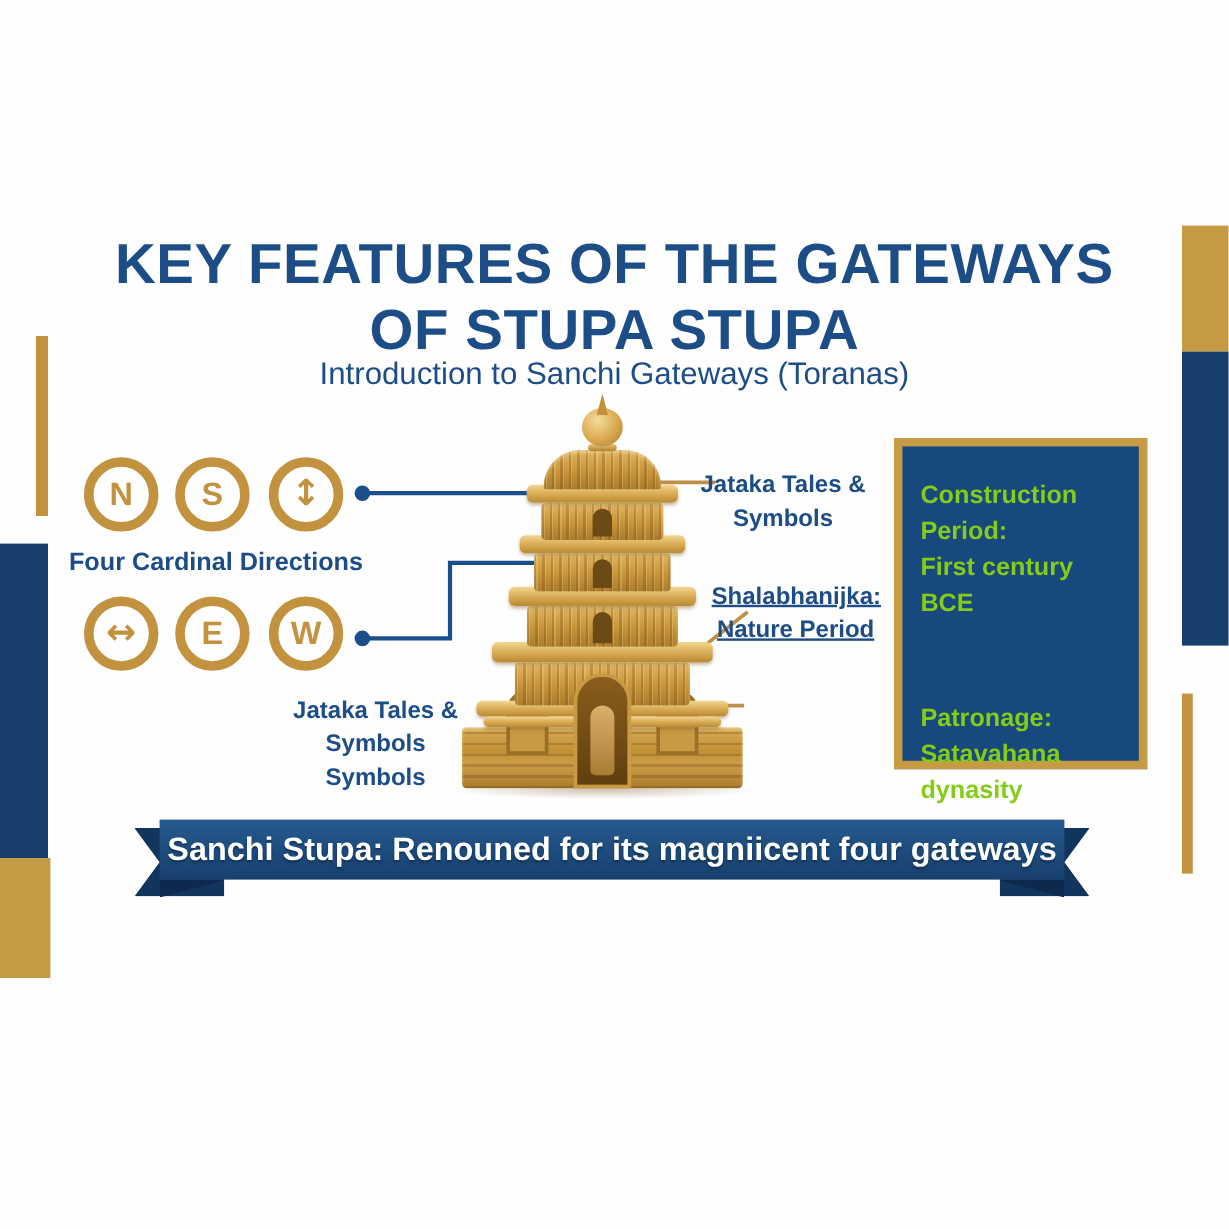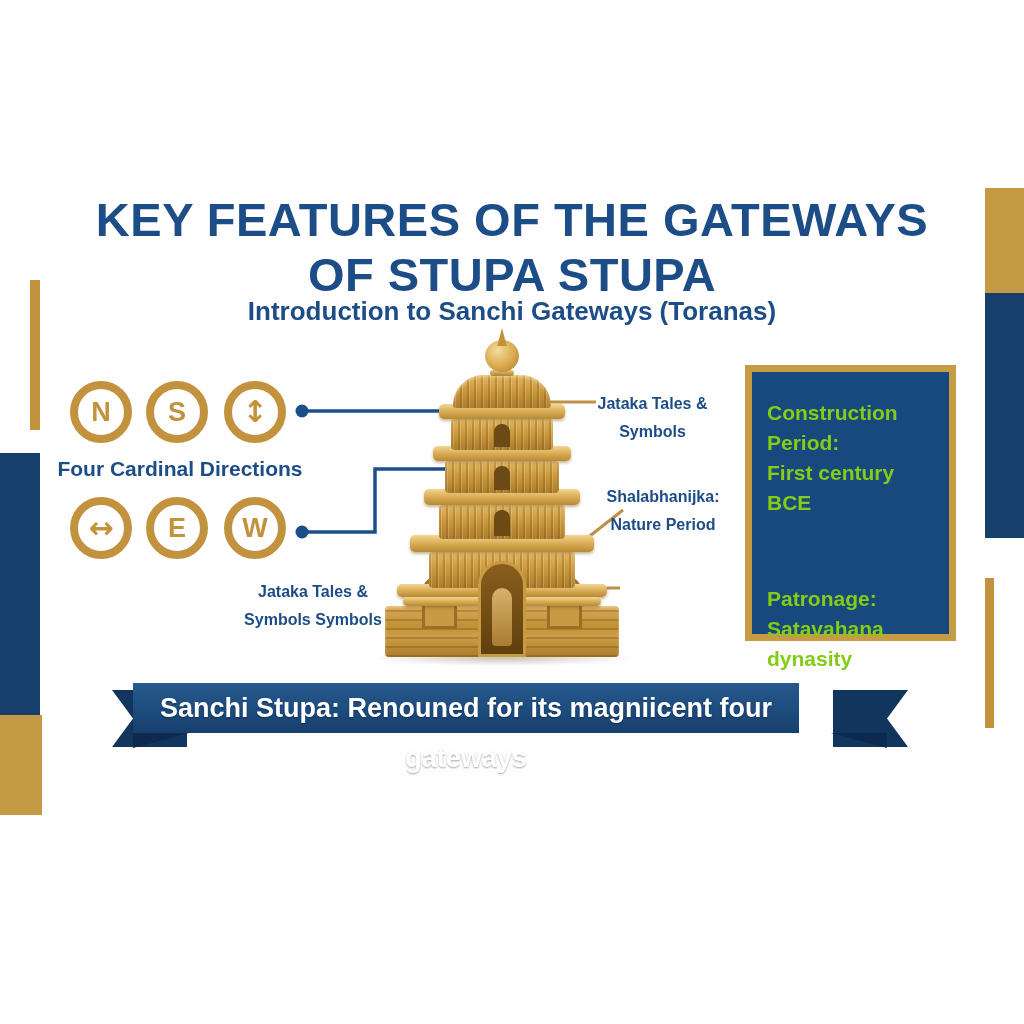--- a/index.html
+++ b/index.html
@@ -6,41 +6,41 @@
   body{font-family:"Liberation Sans","DejaVu Sans",sans-serif;background:#ffffff;}
   .page{position:relative;width:1024px;height:1024px;background:#fefefe;overflow:hidden;}
 
   
   .deco{position:absolute;}
 
   
   .title{position:absolute;left:0;top:192px;width:1024px;text-align:center;
          color:#1D4D87;font-weight:bold;font-size:47px;line-height:55px;letter-spacing:.5px;}
   .subtitle{position:absolute;left:0;top:296px;width:1024px;text-align:center;
-         color:#1D4D87;font-weight:bold;font-size:26px;}
+         color:#1D4D87;font-weight:normal;font-size:26px;}
 
   
   .badge{position:absolute;width:62px;height:62px;border:8px solid #C2923E;border-radius:50%;
          box-sizing:border-box;background:#fefefe;text-align:center;}
   .badge span{display:block;line-height:46px;font-size:27px;font-weight:bold;color:#C2923E;}
   .badge span.arrow{font-family:"DejaVu Sans",sans-serif;font-size:30px;}
   .dir-label{position:absolute;left:55px;top:457px;width:250px;text-align:center;
          color:#1D4D87;font-weight:bold;font-size:21px;}
 
   
-  .callout{position:absolute;color:#1D4D87;font-weight:bold;font-size:16px;line-height:28px;text-align:center;}
+  .callout{position:absolute;color:#1D4D87;font-weight:bold;font-size:20px;line-height:28px;text-align:center;}
 
   
   .info-box{position:absolute;left:745px;top:365px;width:211px;height:276px;box-sizing:border-box;
          background:#17497E;border:7px solid #C59C44;padding:26px 15px;}
   .info-box p{margin:0;color:#84cc16;font-weight:bold;font-size:21px;line-height:30px;}
   .info-box p + p{margin-top:66px;}
 
   
-  .ribbon-band{position:absolute;left:133px;top:683px;width:666px;height:50px;z-index:3;
+  .ribbon-band{position:absolute;left:133px;top:683px;width:754px;height:50px;z-index:3;
          background:linear-gradient(180deg,#27598E,#1C4A7C 60%,#173F6C);
          color:#ffffff;font-weight:bold;font-size:27px;line-height:50px;text-align:center;
          text-shadow:0 1px 2px rgba(0,0,0,.35);}
   .ribbon-tail{position:absolute;top:690px;width:75px;height:57px;background:#12355E;z-index:2;}
   .ribbon-fold{position:absolute;top:733px;width:56px;height:15px;background:#0D2A4E;z-index:2;}
 
   
   .tower{position:absolute;left:382px;top:328px;width:240px;height:336px;z-index:1;}
   .tower div{position:absolute;box-sizing:border-box;}
   .tier{background:
@@ -133,21 +133,21 @@
     <div class="niche" style="left:112px;top:182px;width:16px;height:26px;"></div>
     <div style="left:96px;top:233px;width:48px;height:96px;border-radius:24px 24px 0 0;background:linear-gradient(180deg,#8a5e1d,#5f3f0e);border:3px solid #c79a43;">
       <div style="left:11px;top:24px;width:20px;height:58px;border-radius:10px 10px 4px 4px;background:linear-gradient(#d9b06a,#a97c33);"></div>
     </div>
   </div>
 
   <div class="callout" style="left:575px;top:390px;width:155px;">
     <div>Jataka Tales &amp;</div>
     <div>Symbols</div>
   </div>
-  <div class="callout" style="left:593px;top:483px;width:140px;">
+  <div class="callout" style="left:593px;top:483px;width:140px;text-decoration:underline;">
     <div>Shalabhanijka:</div>
     <div>Nature Period</div>
   </div>
   <div class="callout" style="left:228px;top:578px;width:170px;">
     <div>Jataka Tales &amp;</div>
     <div>Symbols Symbols</div>
   </div>
 
   <div class="info-box">
     <p>

